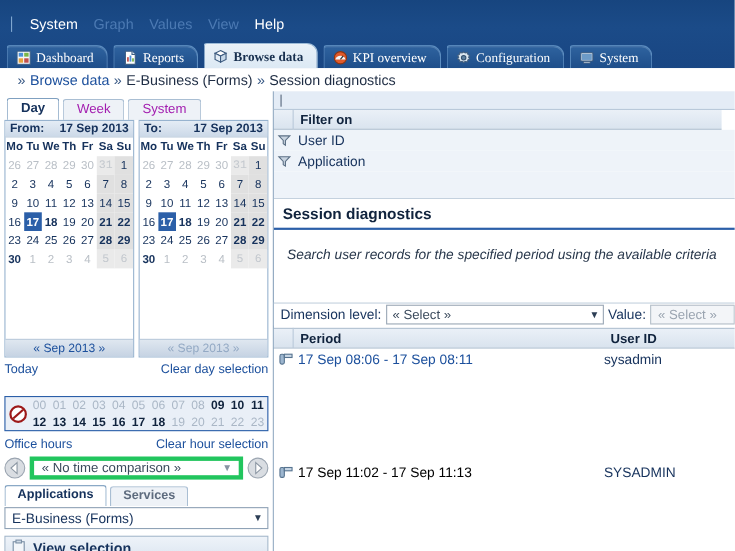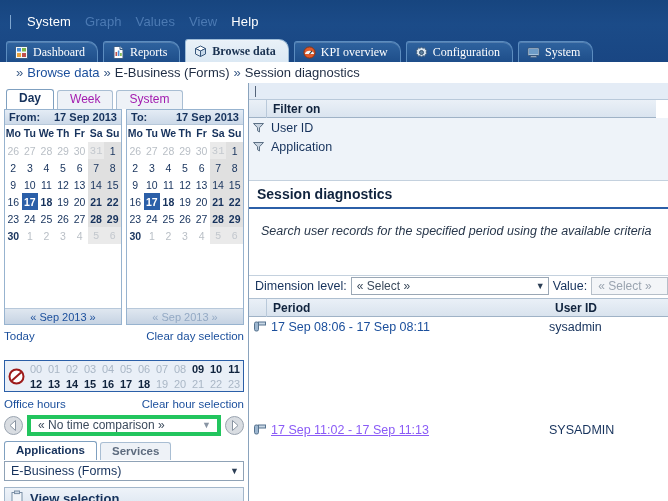--- a/index.html
+++ b/index.html
@@ -240,21 +240,21 @@
   .tbl-hd .gutter { width:18px; height:19px; border-right:1px solid #b9c9da; }
   .th { font-size:12px; font-weight:bold; color:#10233d; padding-left:6px; }
   .th.period { width:282px; }
   .th.user { flex:1; }
 
   .tbl-body { position:absolute; left:0; top:234px; width:419px; height:184px; background:#ffffff; }
   .trow { position:absolute; left:0; width:419px; height:20px; display:flex; align-items:center; }
   .trow .rico { width:22px; flex:0 0 22px; display:flex; align-items:center; justify-content:center; }
   .cell-period { width:278px; font-size:12.5px; }
   .cell-period a { color:#1b4f9c; text-decoration:none; }
-  .cell-period.hover a { color:#8b5cf6; text-decoration:underline; }
+  .cell-period.hover a { color:#000000; }
   .cell-user { flex:1; font-size:12.5px; color:#16325c; }
 </style>
 </head>
 <body>
 
 <div id="app">
 
   <div class="top-chrome"></div>
 
   <div class="menubar">

